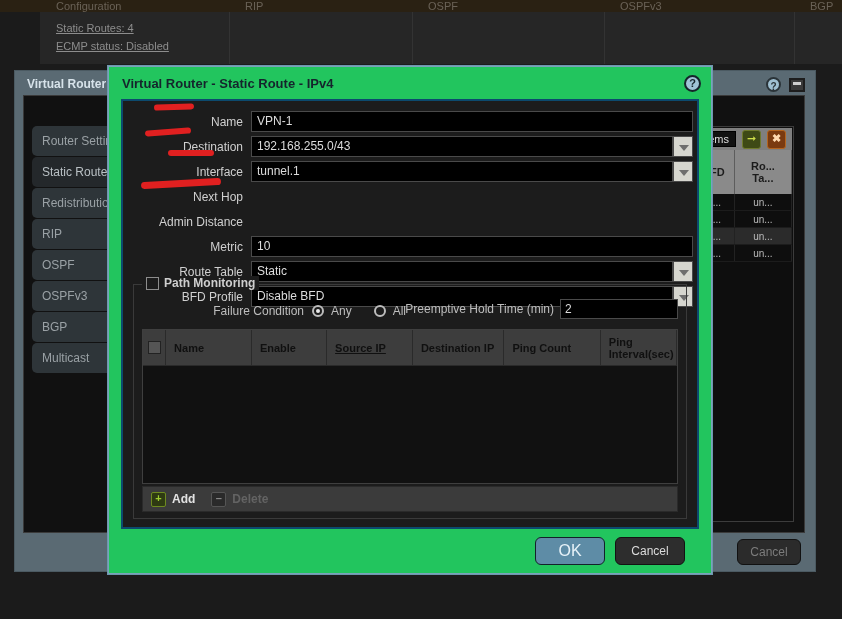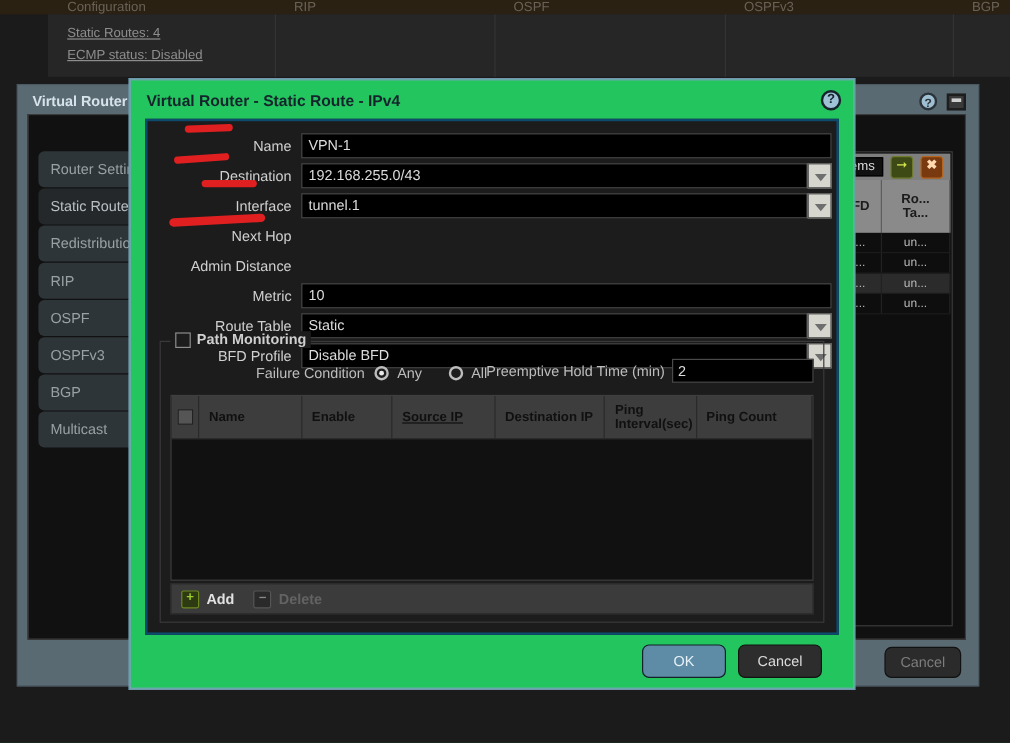--- a/index.html
+++ b/index.html
@@ -118,21 +118,21 @@
   .ico-add{width:13px;height:13px;background:#2e3a12;border:1px solid #6d8a20;border-radius:2px;
            color:#9ccc2f;font-size:11px;line-height:11px;text-align:center;font-weight:bold;}
   .ico-del{width:13px;height:13px;background:#2a2a2a;border:1px solid #555;border-radius:2px;
            color:#8a8a8a;font-size:11px;line-height:10px;text-align:center;font-weight:bold;}
   .addlab{font-size:12px;color:#e2e2e2;font-weight:bold;}
   .dellab{font-size:12px;color:#636363;font-weight:bold;}
 
   #modal-footer{position:absolute;left:0;right:0;bottom:0;height:44px;display:flex;
                 align-items:center;justify-content:flex-end;gap:10px;padding-right:26px;}
   .btn-ok{width:70px;height:28px;border-radius:6px;border:1px solid #13212a;background:#5e8ca6;
-          color:#e7f2f8;font-size:12px;display:flex;align-items:center;justify-content:center;
+          color:#e7f2f8;font-size:16px;display:flex;align-items:center;justify-content:center;
           box-sizing:border-box;}
   .btn-cancel{width:70px;height:28px;border-radius:6px;border:1px solid #121212;background:#2d2d2d;
               color:#dcdcdc;font-size:12px;display:flex;align-items:center;justify-content:center;
               box-sizing:border-box;}
 
   
   .redmark{position:absolute;background:#e02020;border-radius:4px;}
 </style>
 </head>
 <body>
@@ -287,22 +287,22 @@
 
       <div id="pm-grid">
         <div id="pm-hdr">
             <div class="pmcol chk" style="width: 24px;">
               <span style="width:11px;height:11px;background:#555;border:1px solid #222;display:inline-block;"></span>
             </div>
             <div class="pmcol" style="width: 89px;">Name</div>
             <div class="pmcol" style="width: 78px;">Enable</div>
             <div class="pmcol" style="width: 89px; text-decoration: underline;">Source IP</div>
             <div class="pmcol" style="width: 95px;">Destination IP</div>
+            <div class="pmcol" style="width: 100px;">Ping Count</div>
             <div class="pmcol" style="width: 79px;">Ping<br>Interval(sec)</div>
-            <div class="pmcol" style="width: 100px;">Ping Count</div>
           </div>
       </div>
 
       <div id="pm-bottom">
         <span class="ico-add">+</span>
         <span class="addlab">Add</span>
         <span class="ico-del" style="margin-left:10px;">–</span>
         <span class="dellab">Delete</span>
       </div>
     </div>

